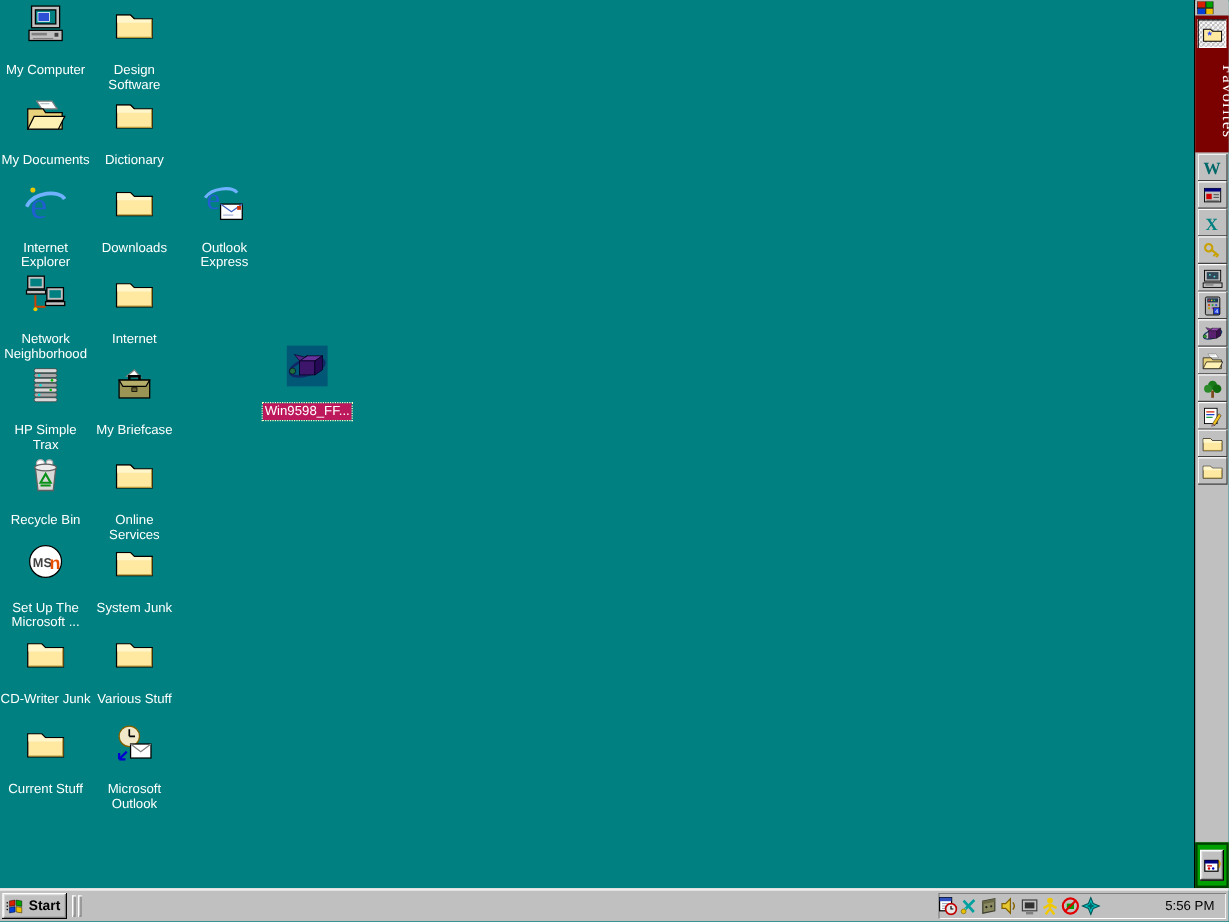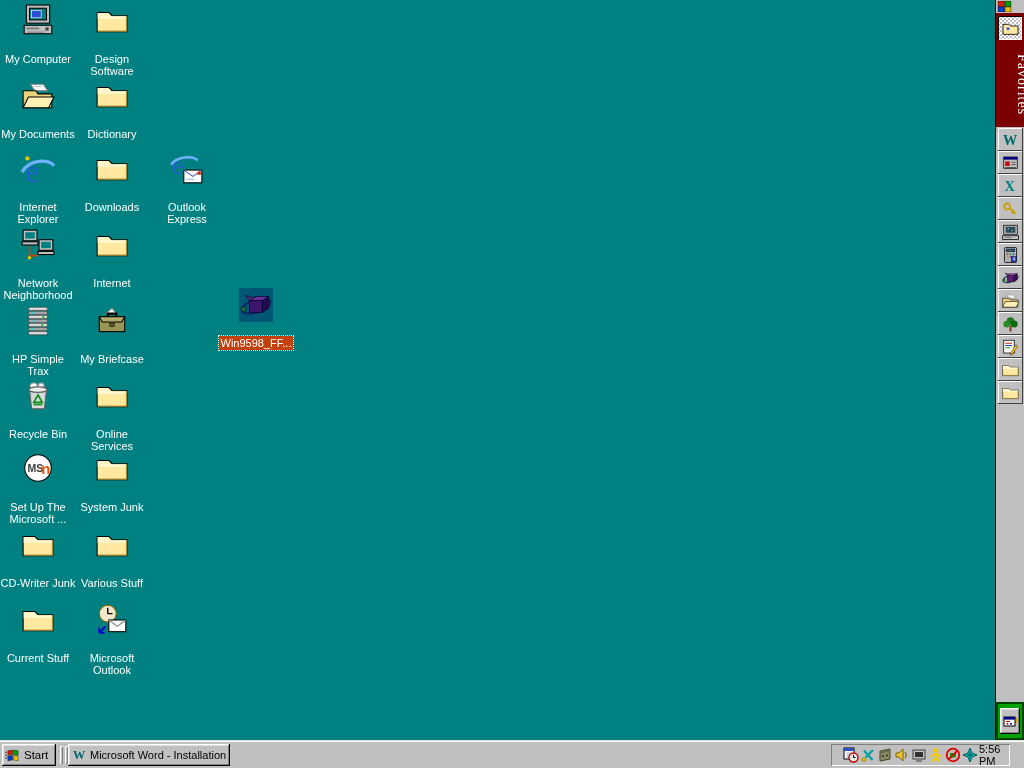--- a/index.html
+++ b/index.html
@@ -12,21 +12,21 @@
                          inset -2px -2px 0 #808080, inset 2px 2px 0 #dfdfdf; }
   .sunken  { background:#c0c0c0;
              box-shadow: inset 1px 1px 0 #808080, inset -1px -1px 0 #fff; }
 
   
   .desktop-icon { position:absolute; width:80px; text-align:center; cursor:default; }
   .desktop-icon .ico { position:relative; width:34px; height:34px; margin:0 auto; display:block; }
   .desktop-icon .ico svg { width:34px; height:34px; display:block; }
   .desktop-icon .lbl { display:inline-block; margin-top:14px; padding:1px 2px;
                        color:#fff; font-size:11px; line-height:12px; white-space:pre-line; }
-  .desktop-icon.selected .lbl { background:#c2410c; outline:1px dotted #ffffcc; }
+  .desktop-icon.selected .lbl { background:#be185d; outline:1px dotted #ffffcc; }
   .desktop-icon.selected .ico::after { content:""; position:absolute; inset:0; background:#000060; opacity:.32; }
 
   
   .office-bar { position:absolute; top:0; right:0; width:29px; height:740px;
                 background:#c0c0c0; border-left:1px solid #000; }
   .ob-top { height:13px; background:#c0c0c0; box-shadow: inset 0 -1px 0 #808080; }
   .ob-top svg { width:15px; height:11px; margin:1px 0 0 1px; display:block; }
   .fav-panel { position:absolute; top:13px; left:0; width:28px; height:114px; background:#7b0000; }
   .fav-btn { width:24px; height:24px; margin:3px auto 0; display:flex; align-items:center; justify-content:center;
              box-shadow: inset 1px 1px 0 #000, inset -1px -1px 0 #fff;
@@ -47,30 +47,30 @@
                background:#00a000; border:2px solid #004000; padding:3px 2px;
                display:flex; align-items:center; justify-content:center; }
   .ob-bottom .inner { width:21px; height:26px; display:flex; align-items:center; justify-content:center; }
   .ob-bottom svg { width:16px; height:16px; }
 
   
   .taskbar { position:absolute; left:0; bottom:0; width:1024px; height:28px;
              background:#c0c0c0; border-top:1px solid #dfdfdf; box-shadow: inset 0 1px 0 #fff; }
   .start-btn { position:absolute; left:2px; top:3px; width:54px; height:22px;
                display:flex; align-items:center; gap:3px; padding-left:3px;
-               font-weight:normal; font-size:11.5px; color:#000; }
+               font-weight:bold; font-size:11.5px; color:#000; }
   .start-btn svg { width:16px; height:15px; }
   .grip { position:absolute; top:5px; width:3px; height:18px;
           box-shadow: inset 1px 1px 0 #fff, inset -1px -1px 0 #808080; }
   .task-btn { position:absolute; left:68px; top:3px; width:162px; height:22px;
               display:flex; align-items:center; gap:4px; padding-left:4px;
               font-size:11px; color:#000; white-space:nowrap; overflow:hidden; }
   .task-btn svg { width:14px; height:14px; flex:0 0 auto; }
-  .tray { position:absolute; right:14px; top:3px; width:179px; height:22px;
-          display:flex; align-items:center; gap:1px; padding-left:12px; }
+  .tray { position:absolute; right:2px; top:3px; width:240px; height:22px;
+          display:flex; align-items:center; gap:1px; padding-left:0; }
   .tray-ic { width:16px; height:16px; display:inline-flex; }
   .tray-ic svg { width:16px; height:16px; }
   .clock { margin-left:auto; padding-right:10px; font-size:11px; color:#000; }
 </style>
 </head>
 <body>
 
 <svg width="0" height="0" style="position:absolute" aria-hidden="true">
 <defs>
   <symbol id="s-computer" viewBox="0 0 32 32">
@@ -507,26 +507,20 @@
 
 <div class="taskbar">
   <button class="start-btn raised" style="border:0">
     <svg>
         <use href="#s-winflag"></use>
       </svg>
     <span>Start</span>
   </button>
   <div class="grip" style="left:60px"></div>
   <div class="grip" style="left:65px"></div>
-  <button class="task-btn raised" style="border:0">
-    <svg>
-        <use href="#s-wordtask"></use>
-      </svg>
-    <span>Microsoft Word - Installation</span>
-  </button>
   <div class="tray sunken">
     <span id="tray-icons" style="display:inline-flex;gap:1px">
         <span class="tray-ic">
           <svg>
             <use href="#t-clock"></use>
           </svg>
         </span>
         <span class="tray-ic">
           <svg>
             <use href="#t-tool"></use>

